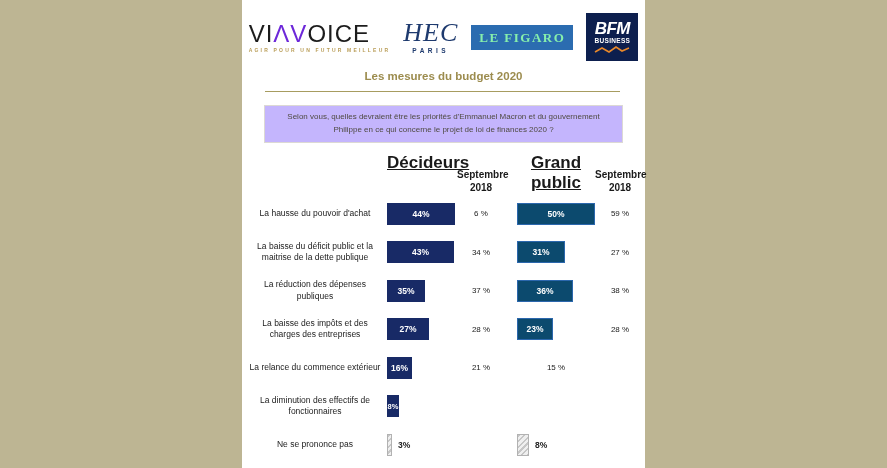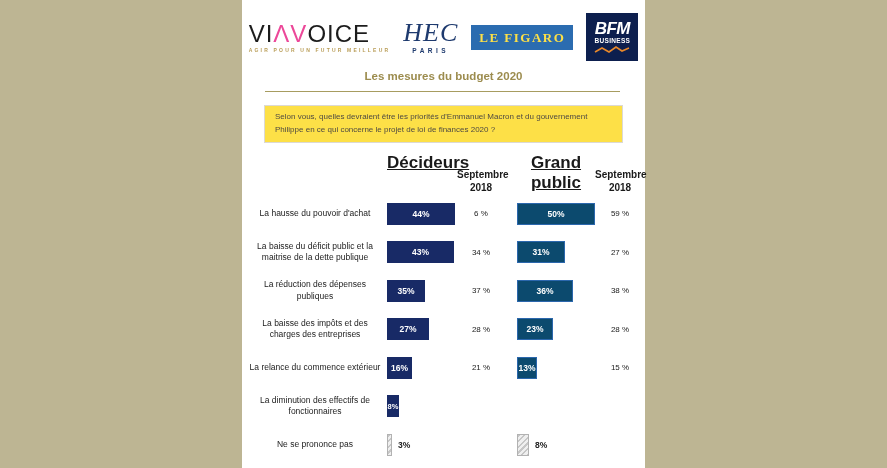--- a/index.html
+++ b/index.html
@@ -15,47 +15,47 @@
     width:403px; height:468px;
     background:#ffffff;
   }
   
   .logos {
     display:flex; align-items:center; justify-content:center;
     gap:13px; padding-top:12px; height:62px;
   }
   .viavoice { line-height:1; }
   .viavoice .word { font-size:24px; letter-spacing:1px; color:#1c1c1c; font-weight:400; }
-  .viavoice .gold { color:#ec4899; }
+  .viavoice .gold { color:#6d28d9; }
   .viavoice .tagline { font-size:5px; letter-spacing:2.2px; color:#b99d57; margin-top:2px; font-weight:bold; }
   .hec { text-align:center; color:#1e3a6e; line-height:1; }
   .hec .hec-word { font-family:"Liberation Serif", serif; font-size:26px; letter-spacing:1px;font-style:italic; }
   .hec .paris { font-size:6.5px; letter-spacing:3.5px; font-weight:bold; margin-top:2px; }
   .figaro {
-    background:#2b6cb0; color:#fde047;
+    background:#2b6cb0; color:#86efac;
     font-family:"Liberation Serif", serif; font-weight:bold;
     font-size:13px; letter-spacing:1.5px;
     padding:5px 8px 4px;
   }
   .bfm {
     width:52px; height:48px; background:#0d1f4e; color:#fff;
     display:flex; flex-direction:column; align-items:center; justify-content:center;
     line-height:1;
   }
   .bfm .bfm-word { font-style:italic; font-weight:bold; font-size:17px; letter-spacing:-0.5px; }
   .bfm .business-word { font-size:6.5px; font-weight:bold; letter-spacing:0.3px; margin-top:1px; }
   .bfm svg { margin-top:2px; }
   
   .title { text-align:center; color:#9c8c4e; font-weight:bold; font-size:11.5px; margin-top:8px; }
   .rule { border-top:1.5px solid #a79c60; margin:9px 25px 0 23px; }
   .question {
     margin:13px 22px 0 22px;
-    background:#fde047; border:1px solid #dcd9d4;
+    background:#c4b5fd; border:1px solid #dcd9d4;
     padding:5px 10px; font-size:8px; color:#4f4a42;
-    line-height:1.6;
+    text-align:center; line-height:1.6;
   }
   
   .chart-head { position:relative; height:44px; margin-top:8px; font-color:#1a1a1a; }
   .group-hdr {
     position:absolute; top:2px; text-align:center;
     font-weight:bold; font-size:17px; color:#1a1a1a;
     text-decoration:underline;
   }
   .hdr-dec { left:145px; width:70px; }
   .hdr-gp  { left:271px; width:86px; }
@@ -192,24 +192,20 @@
   </div>
 
   <div class="row">
     <div class="cat-label">La relance du commence extérieur</div>
     <div class="bar-cell">
       <div class="bar dec" style="width: 25px;">16%</div>
 
     </div>
     <div class="prev prev-dec">21 %</div>
     <div></div>
-    <div class="bar-cell">
-      <div class="bar gp" style="width: 20px;">13%</div>
-
-    </div>
     <div class="prev prev-gp">15 %</div>
   </div>
 
   <div class="row">
     <div class="cat-label">La diminution des effectifs de fonctionnaires</div>
     <div class="bar-cell">
       <div class="bar dec" style="width: 12px; font-size: 7.5px;">8%</div>
 
     </div>
     <div class="prev prev-dec"></div>

